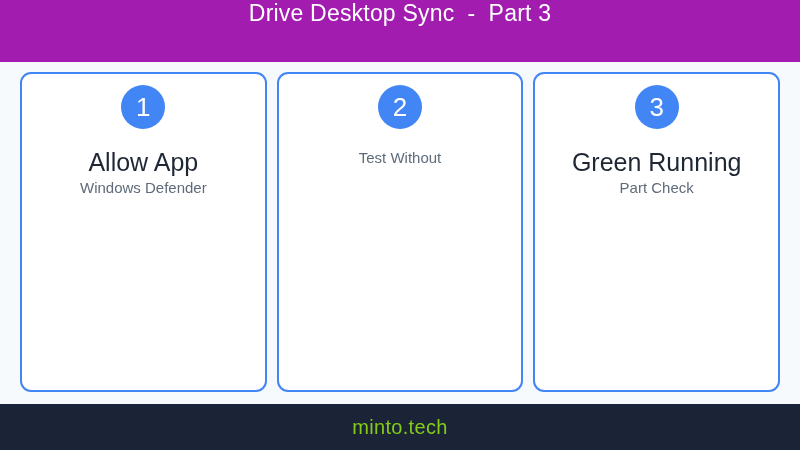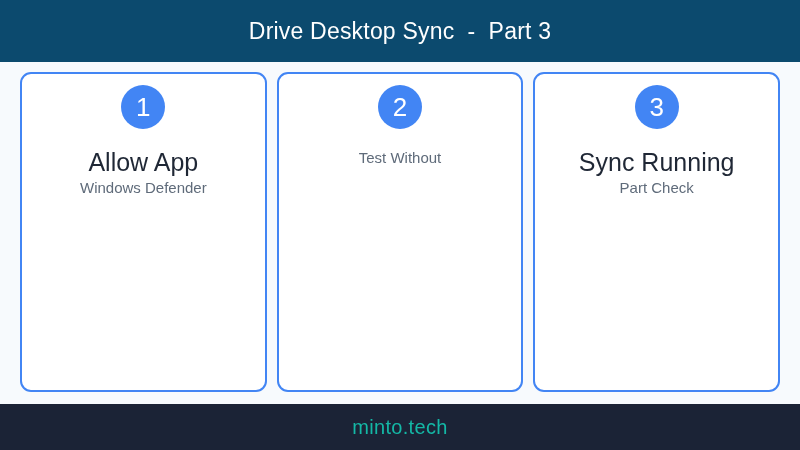--- a/index.html
+++ b/index.html
@@ -19,23 +19,22 @@
     width: 800px;
     height: 450px;
     background: #f7fafd;
     display: flex;
     flex-direction: column;
   }
   
   .header {
     height: 62px;
     min-height: 62px;
-    background: #0c4a6e;
+    background: #a21caf;
     display: flex;
-    align-items: center;
     justify-content: center;
   }
   .header-title {
     color: #ffffff;
     font-size: 23px;
     font-weight: 400;
     letter-spacing: 0.2px;
     white-space: pre;
   }
   
@@ -96,21 +95,21 @@
   
   .footer {
     height: 46px;
     min-height: 46px;
     background: #1b2336;
     display: flex;
     align-items: center;
     justify-content: center;
   }
   .footer-text {
-    color: #14b8a6;
+    color: #84cc16;
     font-size: 20px;
     font-weight: 400;
     letter-spacing: 0.3px;
   }
 </style>
 </head>
 <body>
 
 <div class="slide">
 
@@ -128,21 +127,21 @@
     </div>
 
     <div class="card">
       <div class="badge">2</div>
       <div class="card-subtitle">Test Without</div>
       <div class="card-body"></div>
     </div>
 
     <div class="card">
       <div class="badge">3</div>
-      <div class="card-title">Sync Running</div>
+      <div class="card-title">Green Running</div>
       <div class="card-subtitle">Part Check</div>
       <div class="card-body"></div>
     </div>
 
   </div>
 
   <div class="footer">
     <div class="footer-text">minto.tech</div>
   </div>
 

